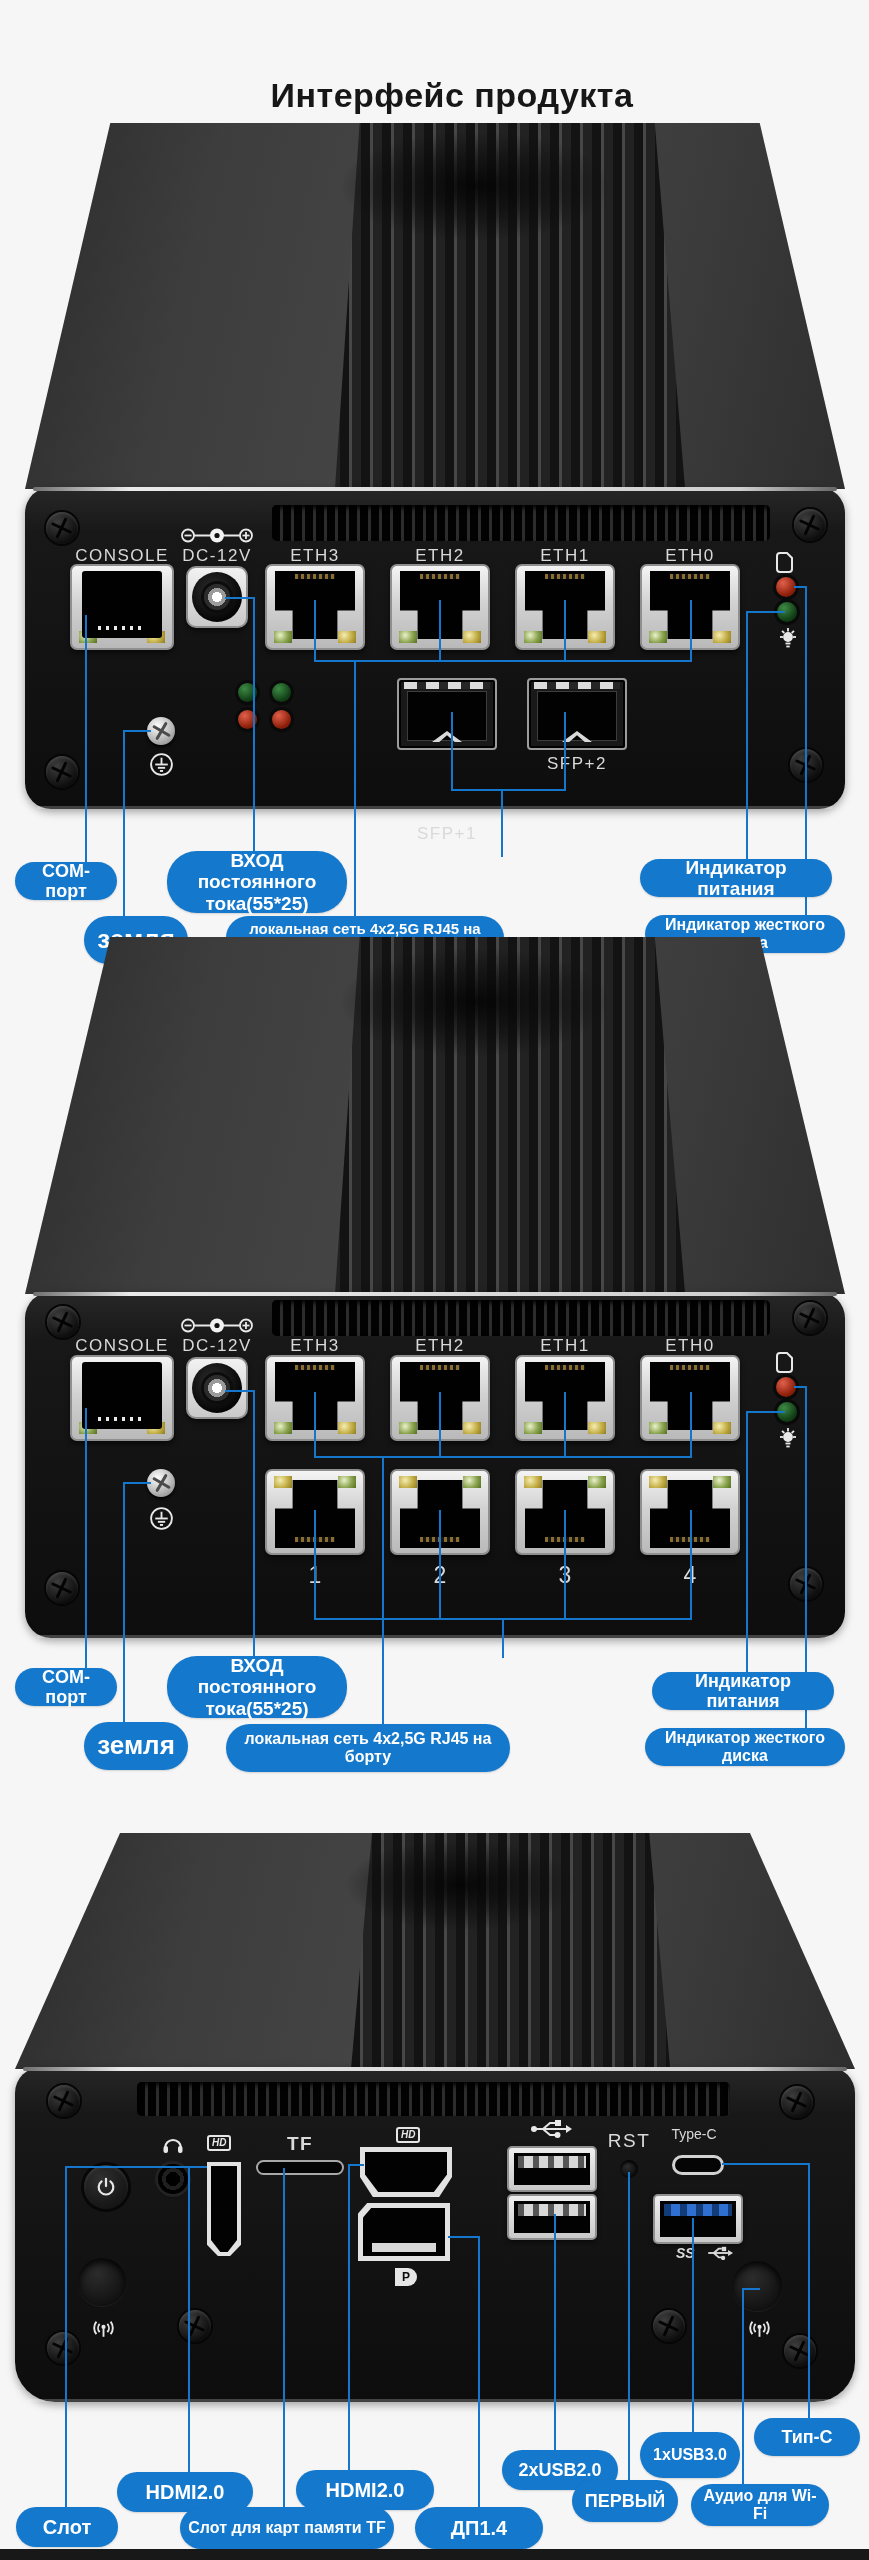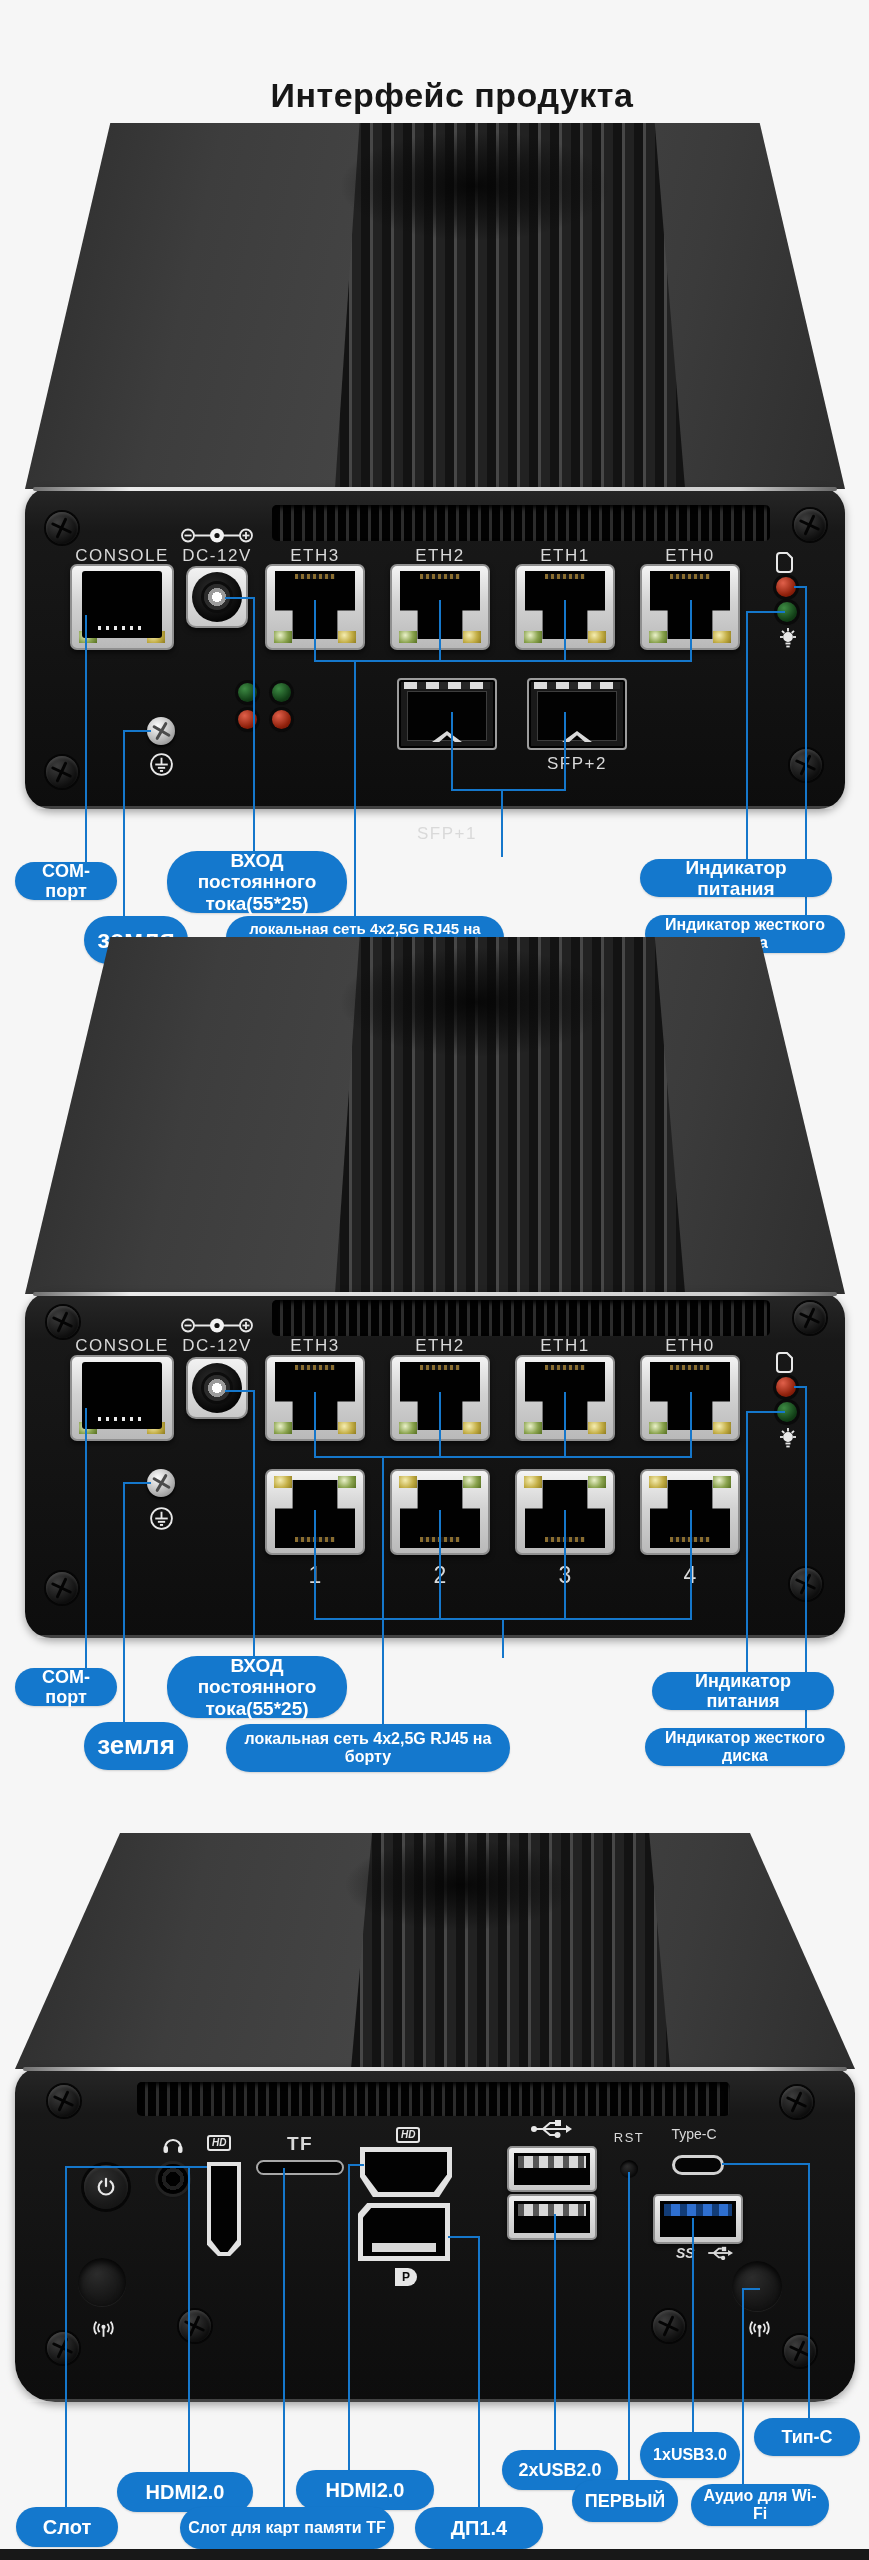--- a/index.html
+++ b/index.html
@@ -436,21 +436,21 @@
           <path d="M13 11 L20 17 h5"></path>
       </g>
       <circle cx="4" cy="11" r="3" fill="#e8e8e8"></circle>
       <rect x="25" y="2" width="6" height="6" fill="#e8e8e8"></rect>
       <circle cx="27.5" cy="17" r="3" fill="#e8e8e8"></circle>
       <path d="M36 7 L42 11 L36 15 Z" fill="#e8e8e8"></path>
     </svg>
   </div>
   <div class="usba" style="left:507px;top:2146px;"></div>
   <div class="usba" style="left:507px;top:2194px;"></div>
-  <div class="plabel" style="left:597px;top:2130px;width:64px;font-size:13px;">RST</div>
+  <div class="plabel" style="left:597px;top:2130px;width:64px;font-size:19px;">RST</div>
   <div class="rsthole" style="left:620px;top:2160px;"></div>
   <div class="plabel" actable="false" style="left:660px;top:2126px;width:68px;font-size:14px;font-weight:normal;letter-spacing:0;">Type-C</div>
   <div class="typec" style="left:672px;top:2155px;"></div>
   <div class="usba blue" style="left:653px;top:2194px;height:50px;"></div>
   <span class="sslogo" style="left:676px;top:2245px;">
     <b>SS</b>
     <svg width="26" height="14" viewBox="0 0 42 22">
       <g stroke="#dcdcdc" stroke-width="3" fill="none">
         <line x1="2" y1="11" x2="34" y2="11"></line>
           <path d="M11 11 L19 4 h5"></path>

